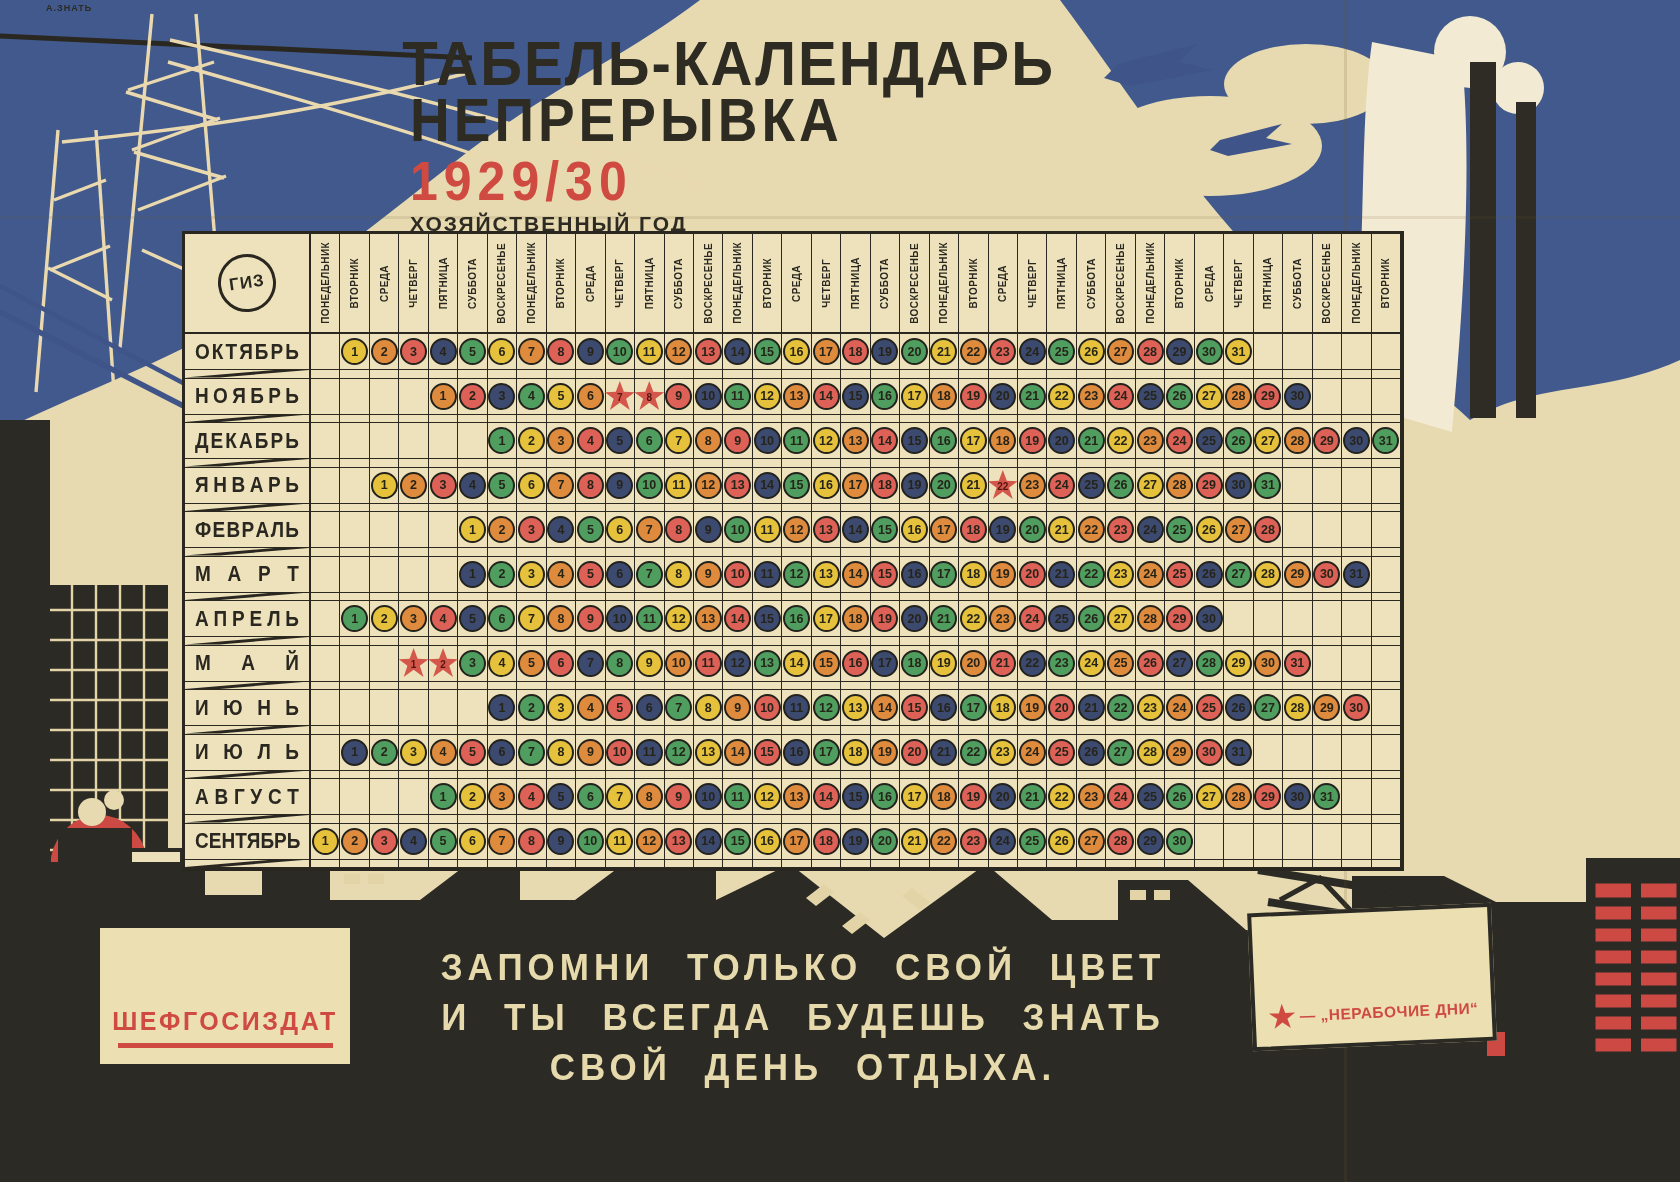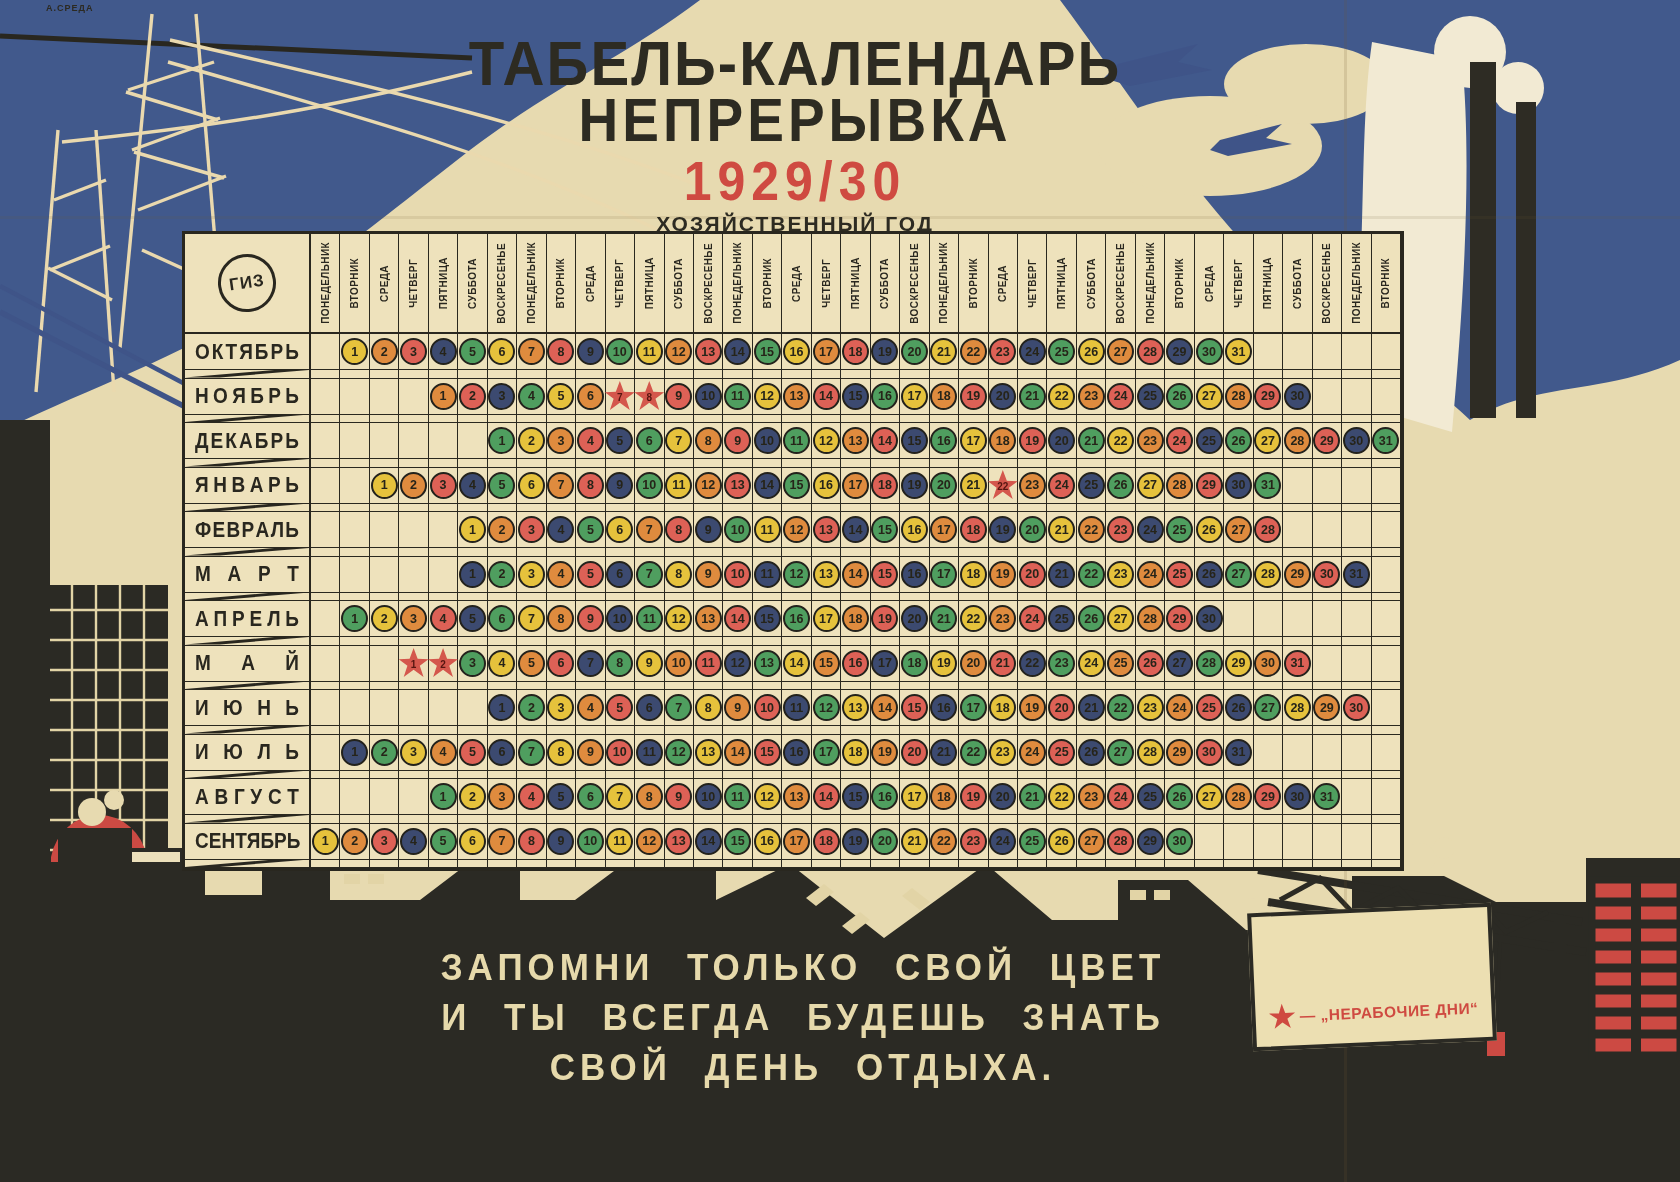--- a/index.html
+++ b/index.html
@@ -4,21 +4,21 @@
 <style>
   html,body{margin:0;padding:0;background:#b8a87e;}
   *{box-sizing:border-box;font-family:"Liberation Sans",sans-serif;}
   .poster{position:relative;width:1680px;height:1182px;background:#e7dab0;overflow:hidden;margin:0 auto;}
   .bg{position:absolute;left:0;top:0;width:1680px;height:1182px;}
   .fold-v{position:absolute;left:1344px;top:0;width:3px;height:100%;background:rgba(110,90,50,.16);}
   .fold-h{position:absolute;left:0;top:216px;width:100%;height:3px;background:rgba(110,90,50,.12);}
   .sig{position:absolute;left:46px;top:3px;font-size:9px;font-weight:bold;color:#2c2a22;letter-spacing:1px;}
 
   
-  .title{position:absolute;left:410px;top:34px;width:770px;text-align:center;color:#2d2b22;}
+  .title{position:absolute;left:410px;top:34px;width:770px;text-align:left;color:#2d2b22;}
   .t1{font-size:57px;font-weight:bold;letter-spacing:2px;transform:scale(1.02,1.1);line-height:1.02;}
   .t2{font-size:55px;font-weight:bold;letter-spacing:4px;transform:scale(1.0,1.1);line-height:1.05;}
   .tna{font-size:15px;font-weight:bold;margin-top:4px;}
   .tyear{font-size:50px;font-weight:bold;color:#cf4a41;letter-spacing:6px;margin-top:2px;transform:scaleY(1.12);}
   .tsub{font-size:21px;font-weight:bold;letter-spacing:2px;margin-top:2px;}
 
   
   .cal{position:absolute;left:182px;top:231px;width:1222px;background:#eee2bc;border:3px solid #29271f;
        display:grid;grid-template-columns:126px repeat(37,1fr);
        grid-template-rows:100px repeat(12,36px 8.5px);}
@@ -169,21 +169,21 @@
       <path d="M1592,1034 H1680" stroke-width="9"></path>
         <path d="M1592,1056 H1680" stroke-width="9"></path>
       <path d="M1636,880 V1080" stroke-width="10"></path>
       <rect x="1592" y="880" width="88" height="200" fill="none" stroke-width="7"></rect>
     </g>
     <rect x="1554" y="1060" width="126" height="122" fill="#2b2a24"></rect>
   </svg>
 
   <div class="fold-v"></div>
   <div class="fold-h"></div>
-  <div class="sig">А.СРЕДА</div>
+  <div class="sig">А.ЗНАТЬ</div>
 
   <div class="title">
     <div class="t1">ТАБЕЛЬ-КАЛЕНДАРЬ</div>
     <div class="t2">НЕПРЕРЫВКА</div>
     <div class="tyear">1929/30</div>
     <div class="tsub">ХОЗЯЙСТВЕННЫЙ ГОД</div>
   </div>
 
   <div class="cal" id="cal">
       <div class="cell corner">
@@ -2057,20 +2057,24 @@
       <div class="cell divc"></div>
       <div class="cell divc"></div>
     </div>
 
   <div class="slogan">
     <div>ЗАПОМНИ ТОЛЬКО СВОЙ ЦВЕТ</div>
     <div>И ТЫ ВСЕГДА БУДЕШЬ ЗНАТЬ</div>
     <div>СВОЙ ДЕНЬ ОТДЫХА.</div>
   </div>
 
+  <div class="board-l">
+    <div class="pub">ШЕФГОСИЗДАТ</div>
+    <div class="publine"></div>
+  </div>
 
   <div class="board-r">
     <div class="legend">
       <span class="lstar">★</span>
       <span class="ltext">— „НЕРАБОЧИЕ ДНИ“</span>
     </div>
   </div>
 
 </div>
 

